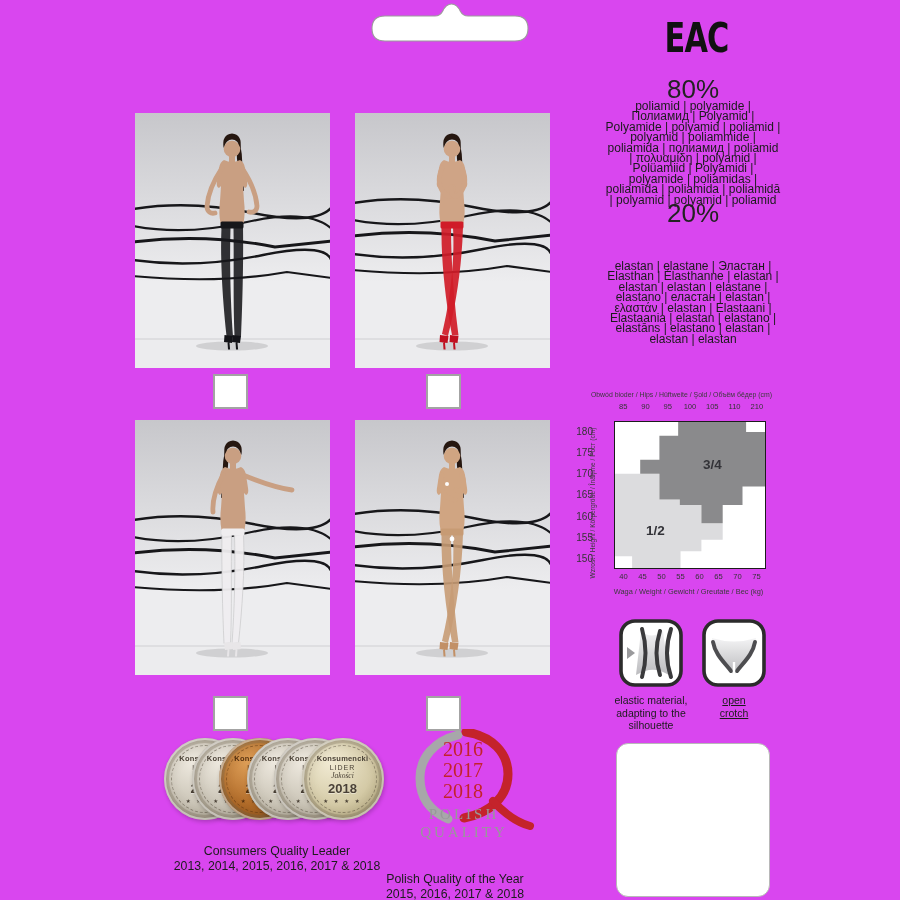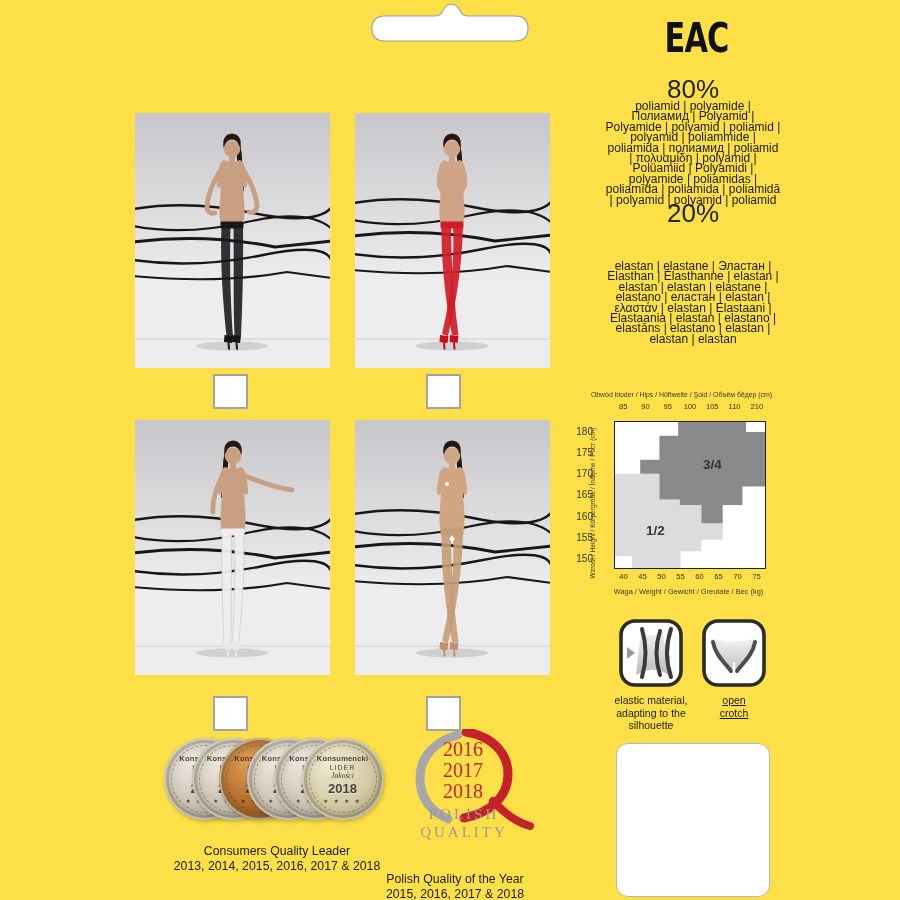--- a/index.html
+++ b/index.html
@@ -1,16 +1,16 @@
 <!DOCTYPE html>
 <html><head>
 <meta charset="utf-8">
 <style>
   html,body{margin:0;padding:0;background:#ffffff;}
-  .page{position:relative;width:900px;height:900px;background:#fde047;overflow:hidden;
+  .page{position:relative;width:900px;height:900px;background:#d946ef;overflow:hidden;
         font-family:"Liberation Sans", sans-serif;color:#1b1b1d;}
   .abs{position:absolute;}
   
   .eac{font-family:"DejaVu Sans", sans-serif;font-weight:800;font-size:33px;color:#111;
        transform:scale(.92,1.22);transform-origin:center top;letter-spacing:-1px;text-align:center;}
   .title{width:240px;text-align:center;}
   .title span{display:inline-block;font-size:37px;font-weight:300;color:#1d1d1f;
        letter-spacing:1px;transform:scaleX(.8);transform-origin:center;white-space:nowrap;}
   
   .photo{width:195px;height:255px;overflow:hidden;}

